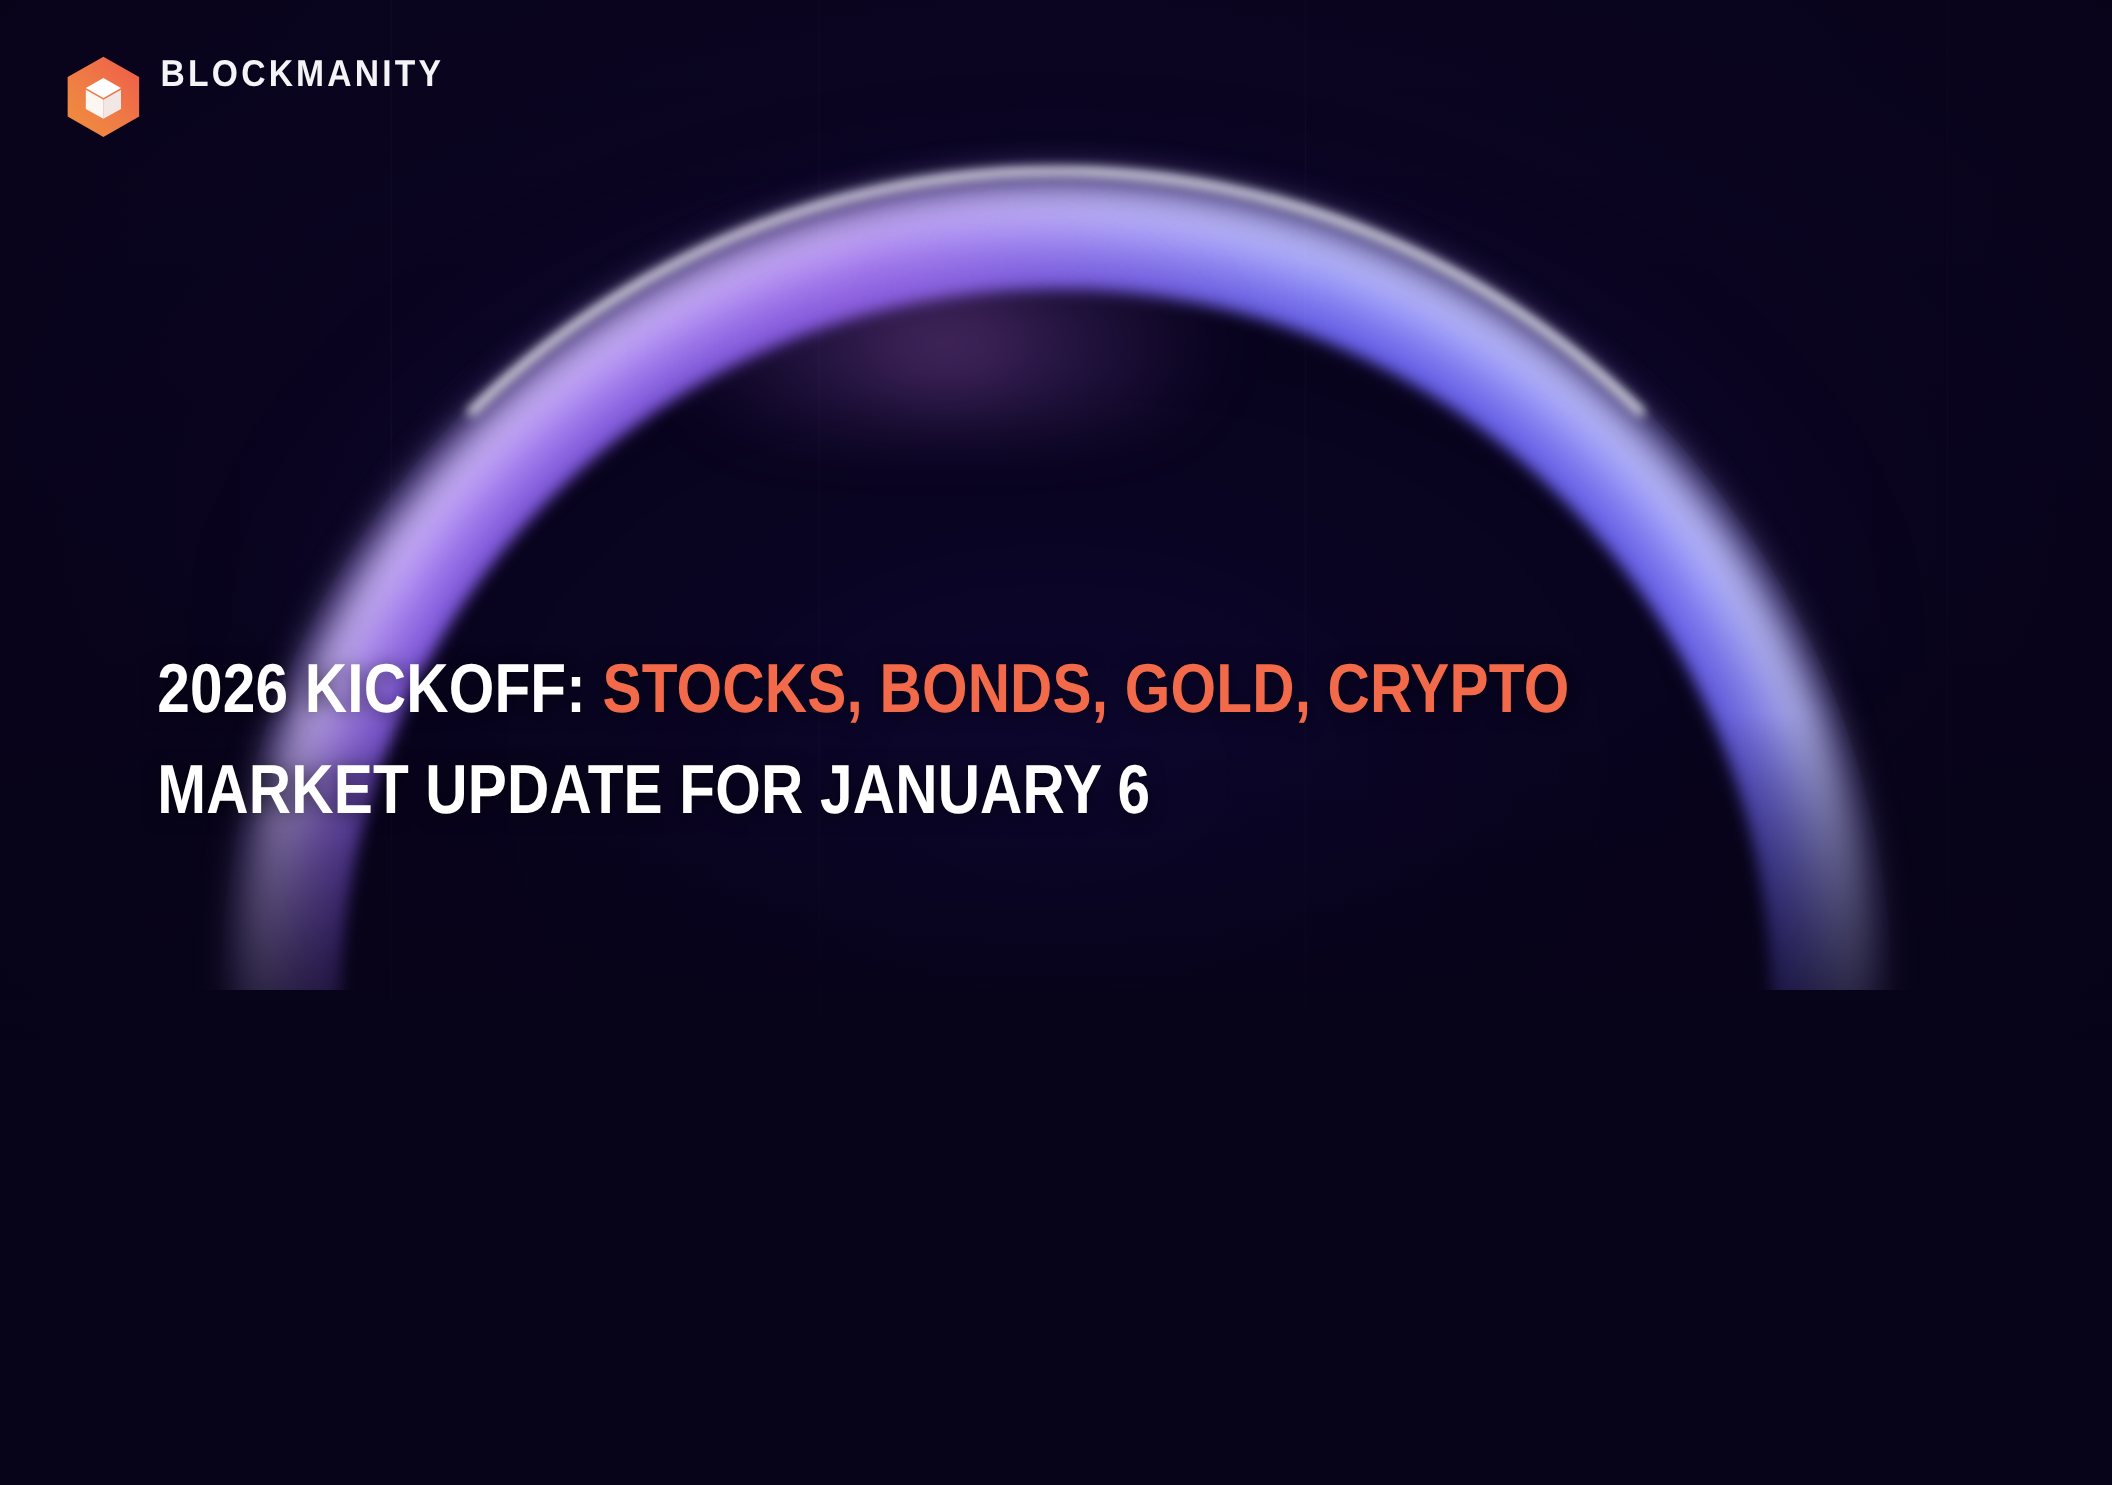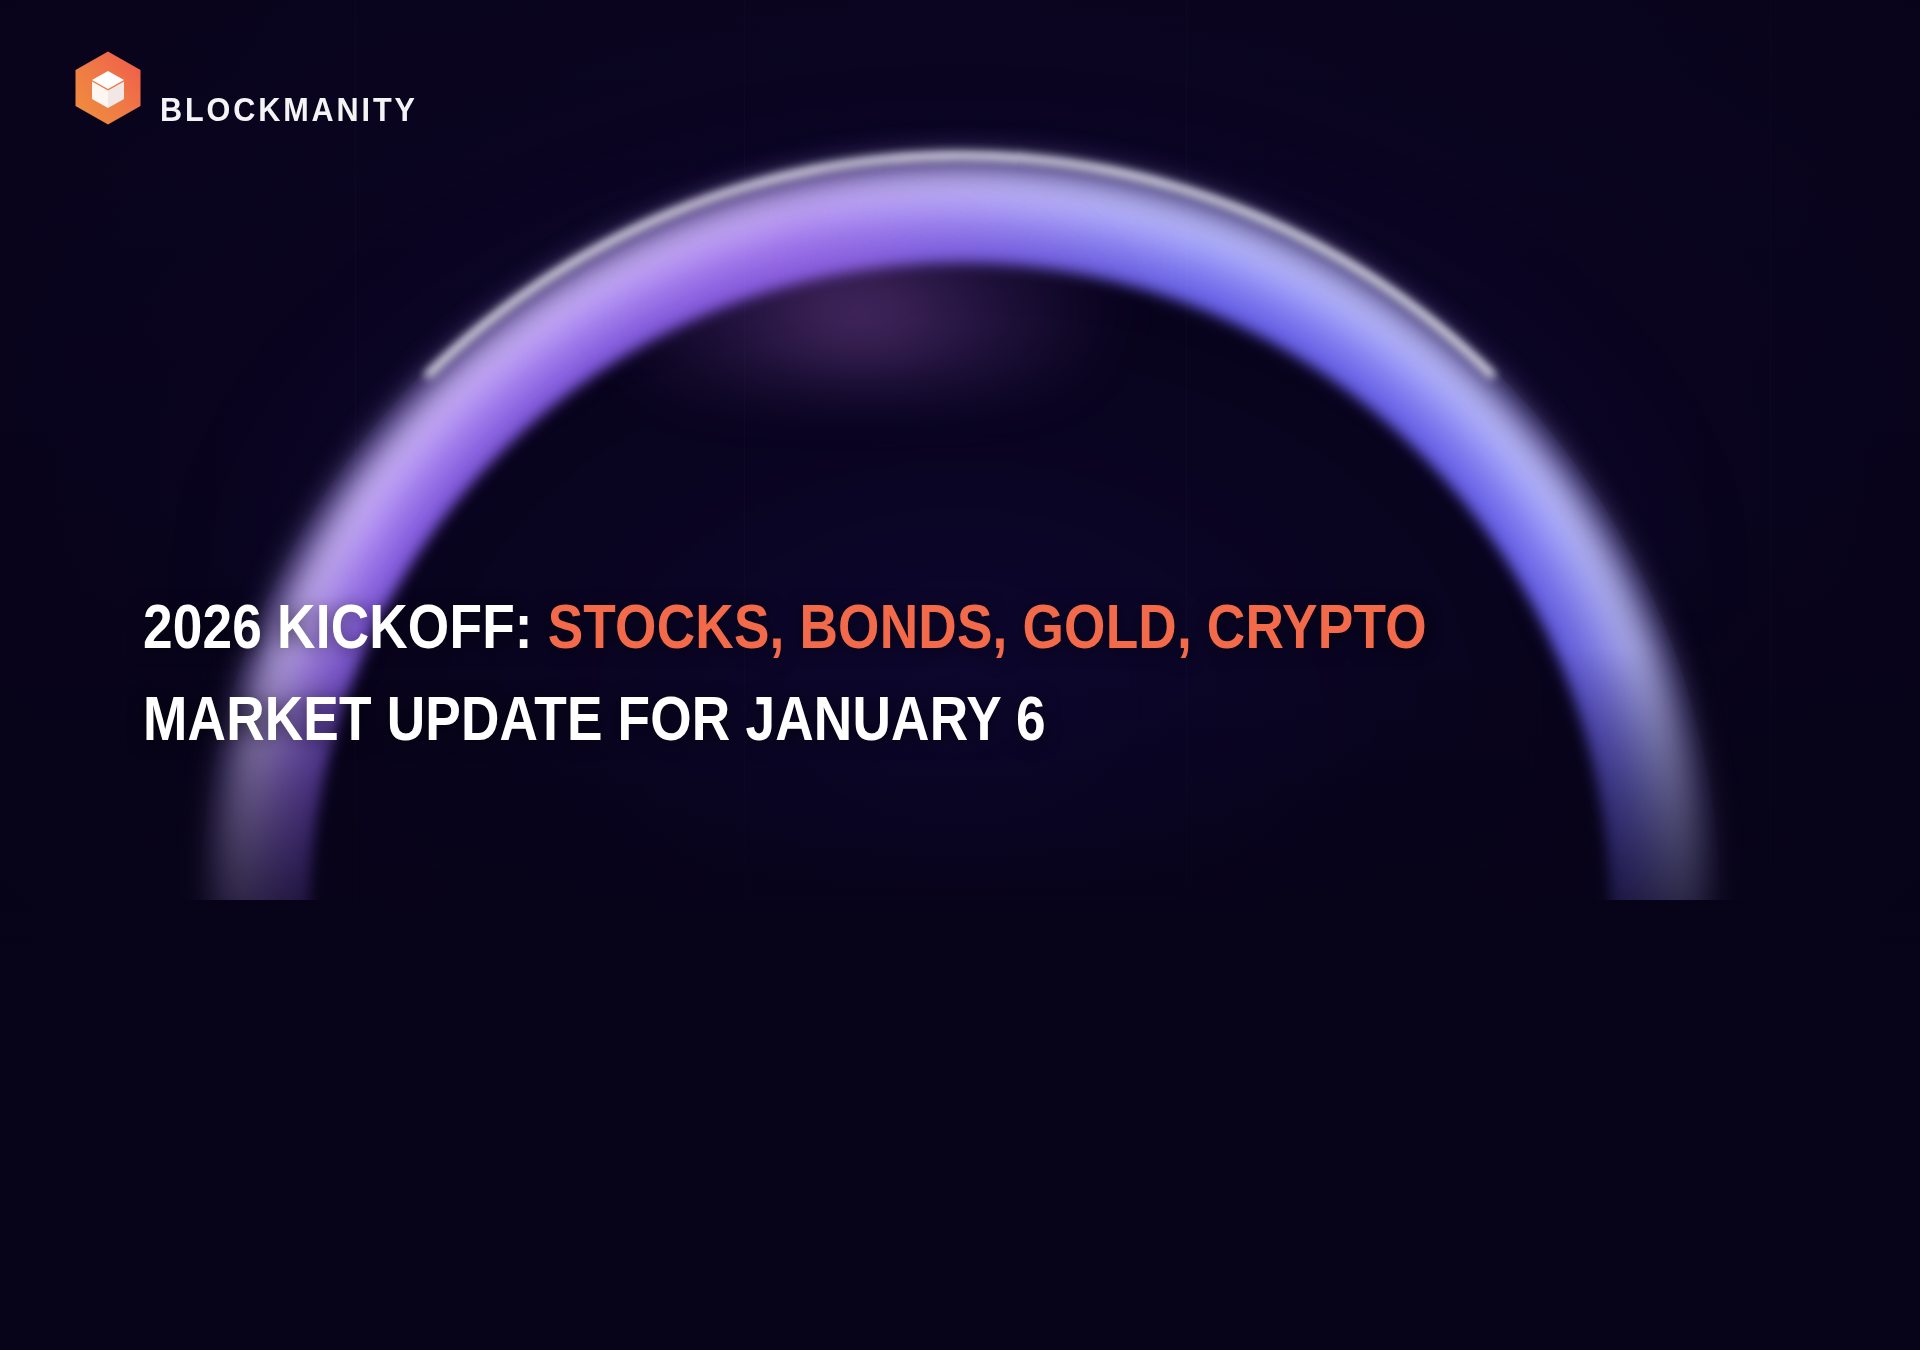--- a/index.html
+++ b/index.html
@@ -199,24 +199,24 @@
         #070318 100%),
       radial-gradient(ellipse 78% 62% at 50% 34%,
         rgba(0,0,0,0) 40%,
         rgba(5,2,16,0.35) 78%,
         rgba(5,2,16,0.72) 100%);
   }
 
   
   .logo {
     position:absolute;
-    left:72px;
+    left:58px;
     top:50px;
     display:flex;
-    align-items:flex-end;
+    align-items:flex-start;
     gap:16px;
     z-index:40;
   }
   .logo-mark {
     width:72px; height:76px;
     display:block;
   }
   .logo-word {
     color:#f4f4f6;
     font-family:"Liberation Sans", sans-serif;

